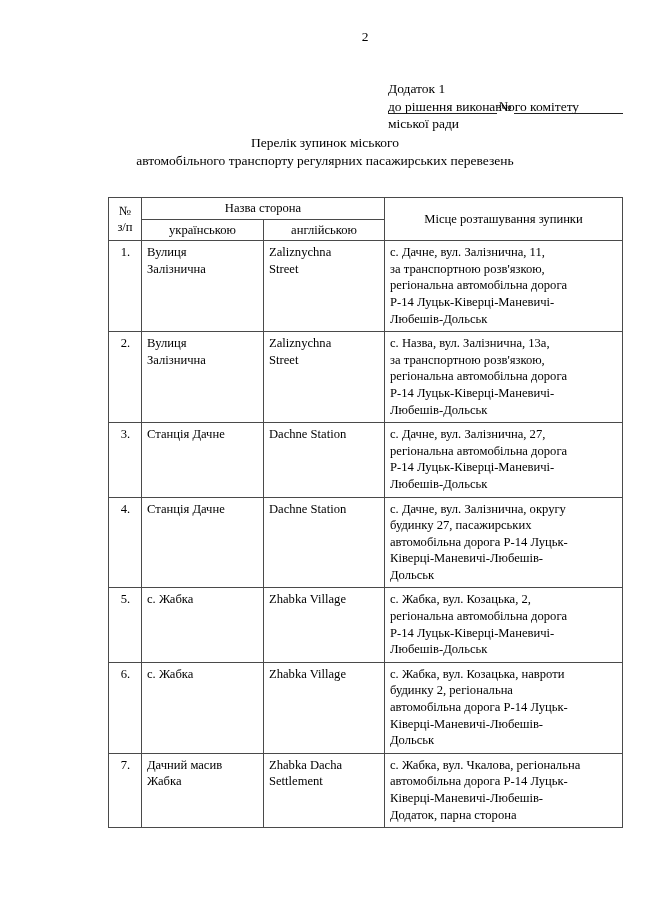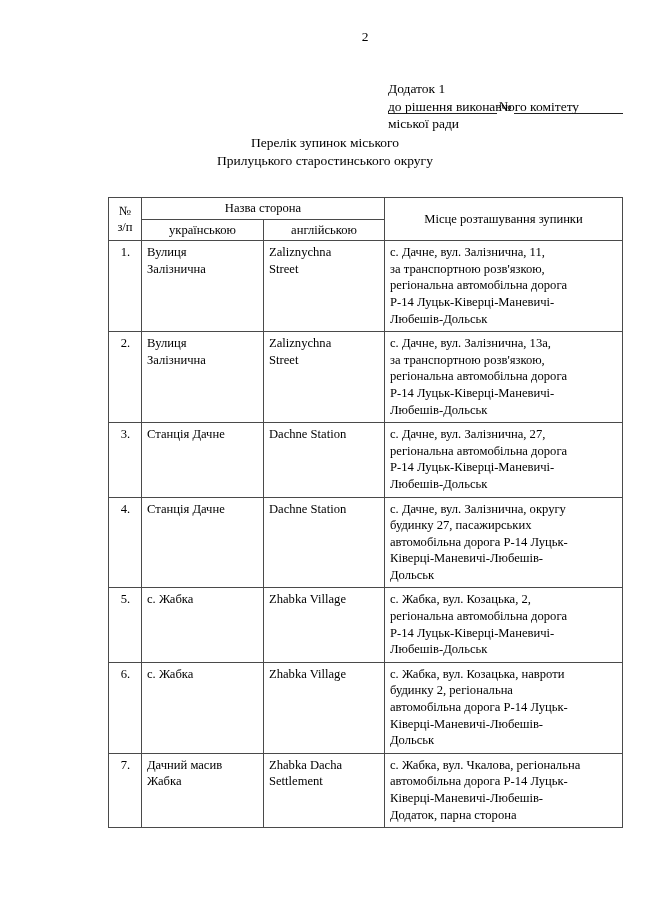--- a/index.html
+++ b/index.html
@@ -135,21 +135,21 @@
   </div>
 
   <div class="no-line-wrap">
     <span class="rule-left"></span>
     <span class="no-symbol">№</span>
     <span class="rule-right"></span>
   </div>
 
   <div class="doc-title">
     <span class="tline">Перелік зупинок міського</span>
-    <span class="tline">Прилуцького старостинського округу</span>
+    <span class="tline">автомобільного транспорту регулярних пасажирських перевезень</span>
   </div>
 
   <table class="stops-table">
     <colgroup>
       <col class="col-num">
       <col class="col-ua">
       <col class="col-en">
       <col class="col-place">
     </colgroup>
     <thead>
@@ -189,21 +189,21 @@
           <td class="cell-num">2.</td>
           <td class="cell-text">
             <span class="rowline">Вулиця</span>
             <span class="rowline">Залізнична</span>
           </td>
           <td class="cell-text">
             <span class="rowline">Zaliznychna</span>
             <span class="rowline">Street</span>
           </td>
           <td class="cell-text">
-            <span class="rowline">с. Дачне, вул. Залізнична, 13а,</span>
+            <span class="rowline">с. Назва, вул. Залізнична, 13а,</span>
             <span class="rowline">за транспортною розв'язкою,</span>
             <span class="rowline">регіональна автомобільна дорога</span>
             <span class="rowline">Р-14 Луцьк-Ківерці-Маневичі-</span>
             <span class="rowline">Любешів-Дольськ</span>
           </td>
         </tr>
         <tr>
           <td class="cell-num">3.</td>
           <td class="cell-text">
             <span class="rowline">Станція Дачне</span>

